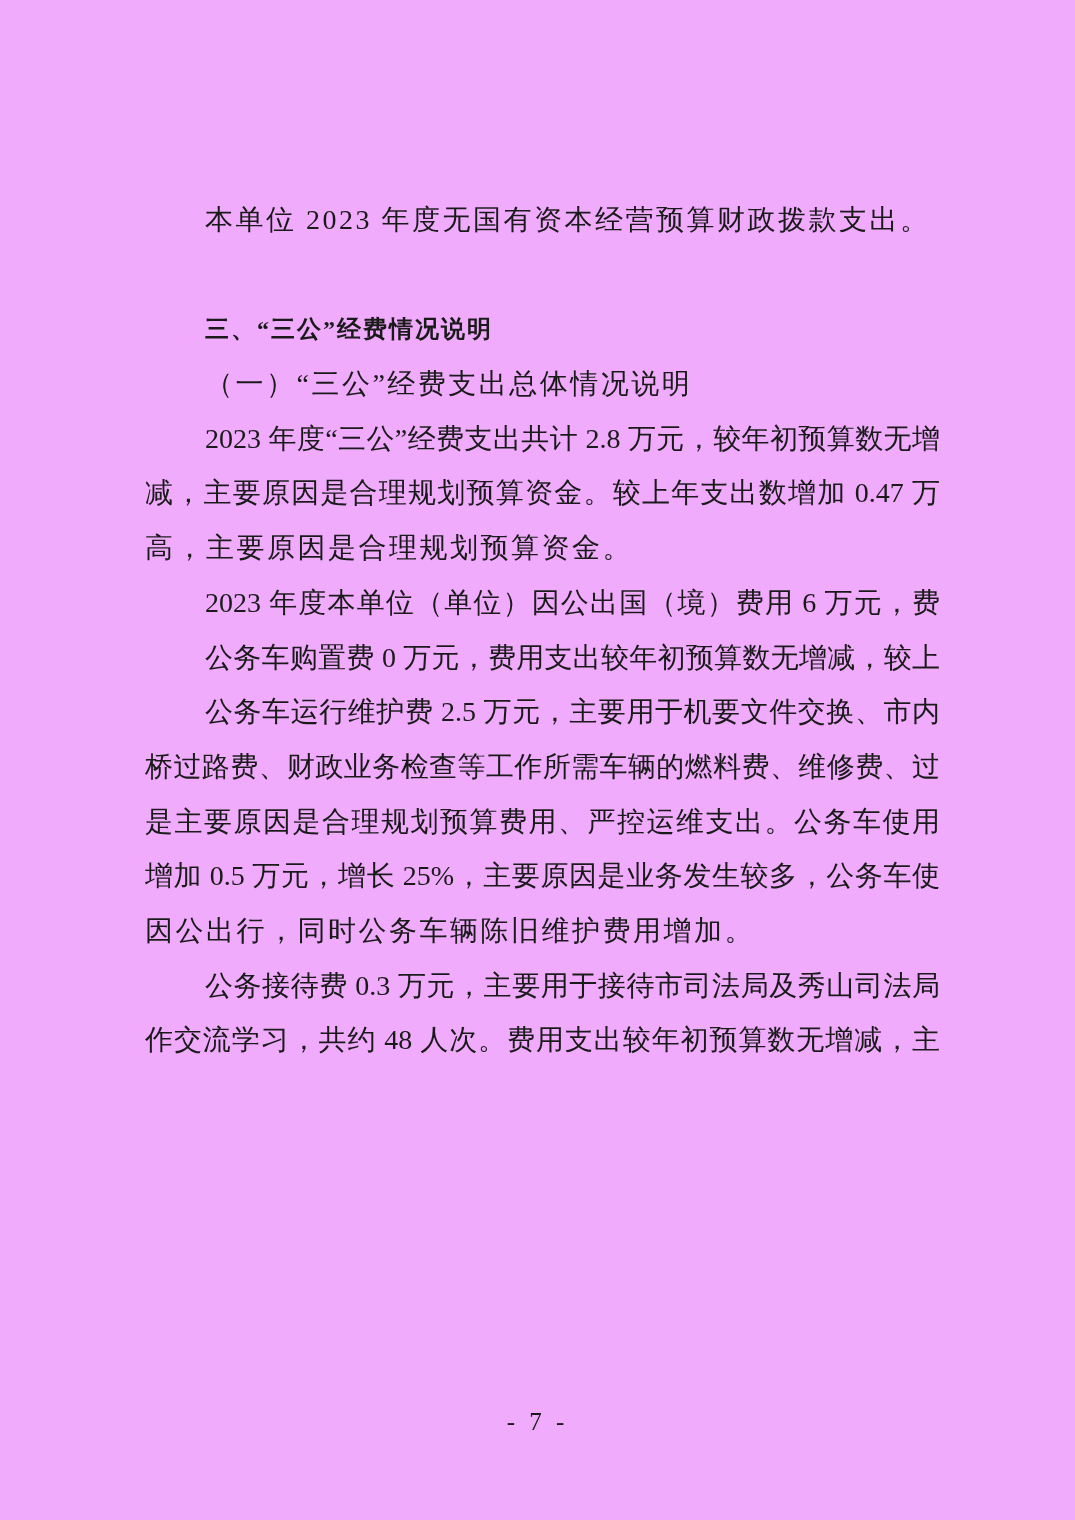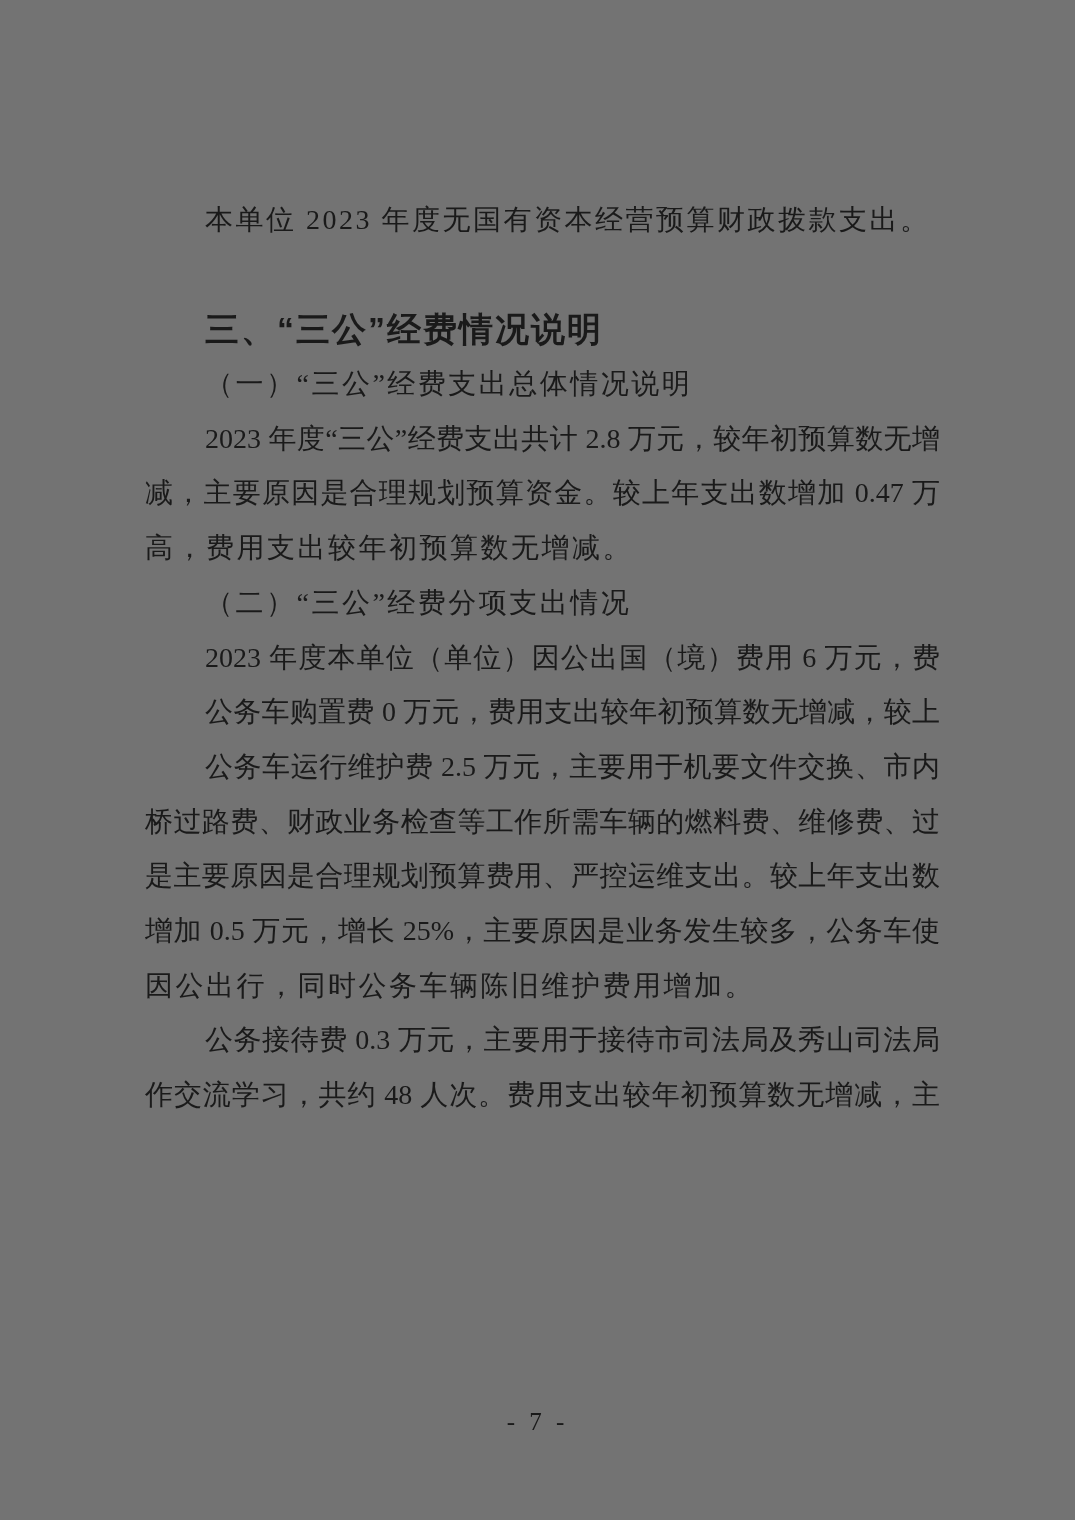--- a/index.html
+++ b/index.html
@@ -4,21 +4,21 @@
 <style>
   html, body {
     margin: 0;
     padding: 0;
     background: #ffffff;
   }
   .page {
     position: relative;
     width: 1075px;
     height: 1520px;
-    background: #737373;
+    background: #f0abfc;
     color: #1a1a1a;
     font-family: "Liberation Serif", "DejaVu Serif", serif;
     overflow: hidden;
   }
   .page-body {
     position: absolute;
     left: 145px;
     top: 193px;
     width: 795px;
   }
@@ -35,23 +35,23 @@
     white-space: normal;
     text-align: justify;
     text-align-last: justify;
     text-justify: inter-character;
     overflow: hidden;
   }
   .line.indent {
     padding-left: 60px;
   }
   .line.heading {
-    font-family: Liberation Sans, sans-serif;
+    font-family: Liberation Serif, serif;
     font-weight: 700;
-    font-size: 34px;
+    font-size: 24px;
     letter-spacing: 2px;
   }
   .line.blank {
     
   }
   .page-footer {
     position: absolute;
     left: 0;
     right: 0;
     top: 1408px;
@@ -66,26 +66,25 @@
 
 <div class="page">
   <div class="page-body">
 
   <div class="line indent">本单位 2023 年度无国有资本经营预算财政拨款支出。</div>
       <div class="line blank"></div>
       <div class="line heading indent">三、“三公”经费情况说明</div>
       <div class="line indent">（一）“三公”经费支出总体情况说明</div>
       <div class="line indent justify">2023 年度“三公”经费支出共计 2.8 万元，较年初预算数无增</div>
       <div class="line justify">减，主要原因是合理规划预算资金。较上年支出数增加 0.47 万</div>
-      <div class="line">高，费用支出较年初预算数无增减。</div>
-      <div class="line indent">（二）“三公”经费分项支出情况</div>
+      <div class="line">高，主要原因是合理规划预算资金。</div>
       <div class="line indent justify">2023 年度本单位（单位）因公出国（境）费用 6 万元，费</div>
       <div class="line indent justify">公务车购置费 0 万元，费用支出较年初预算数无增减，较上</div>
       <div class="line indent justify">公务车运行维护费 2.5 万元，主要用于机要文件交换、市内</div>
       <div class="line justify">桥过路费、财政业务检查等工作所需车辆的燃料费、维修费、过</div>
-      <div class="line justify">是主要原因是合理规划预算费用、严控运维支出。较上年支出数</div>
+      <div class="line justify">是主要原因是合理规划预算费用、严控运维支出。公务车使用</div>
       <div class="line justify">增加 0.5 万元，增长 25%，主要原因是业务发生较多，公务车使用</div>
       <div class="line">因公出行，同时公务车辆陈旧维护费用增加。</div>
       <div class="line indent justify">公务接待费 0.3 万元，主要用于接待市司法局及秀山司法局工</div>
       <div class="line justify">作交流学习，共约 48 人次。费用支出较年初预算数无增减，主要</div>
     </div>
   <div class="page-footer">- 7 -</div>
 </div>
 
 </body></html>

